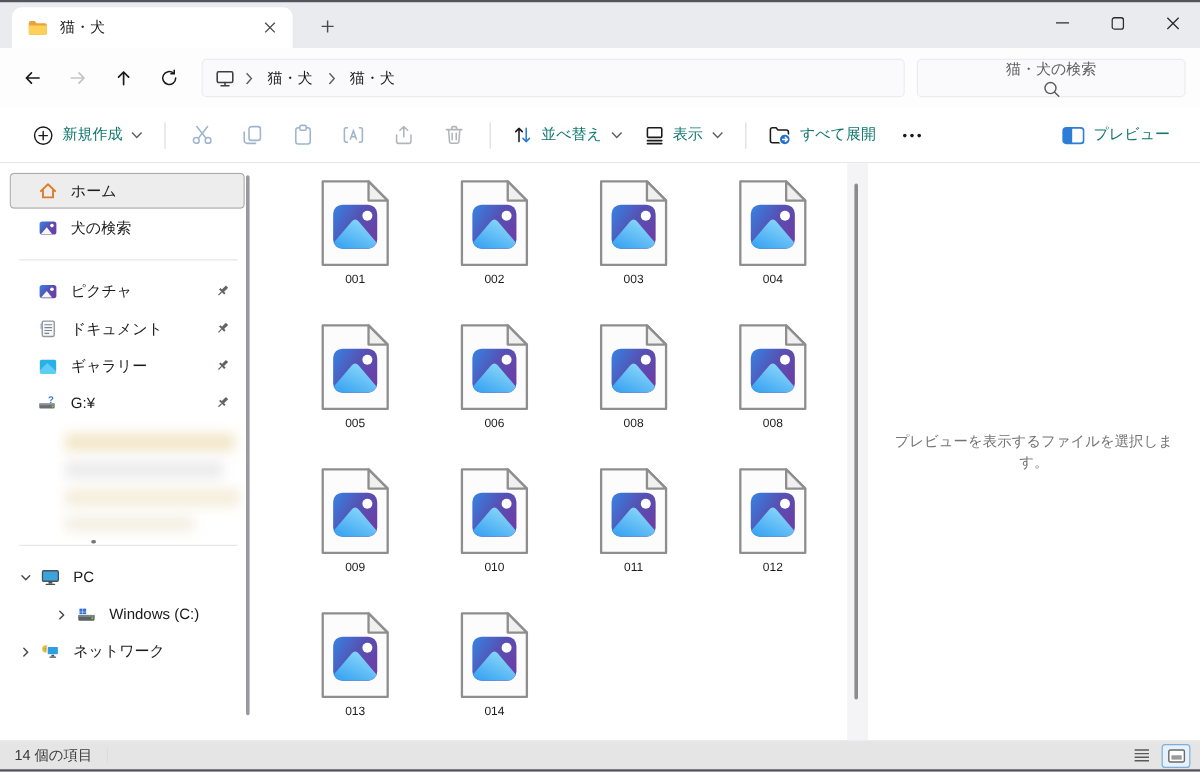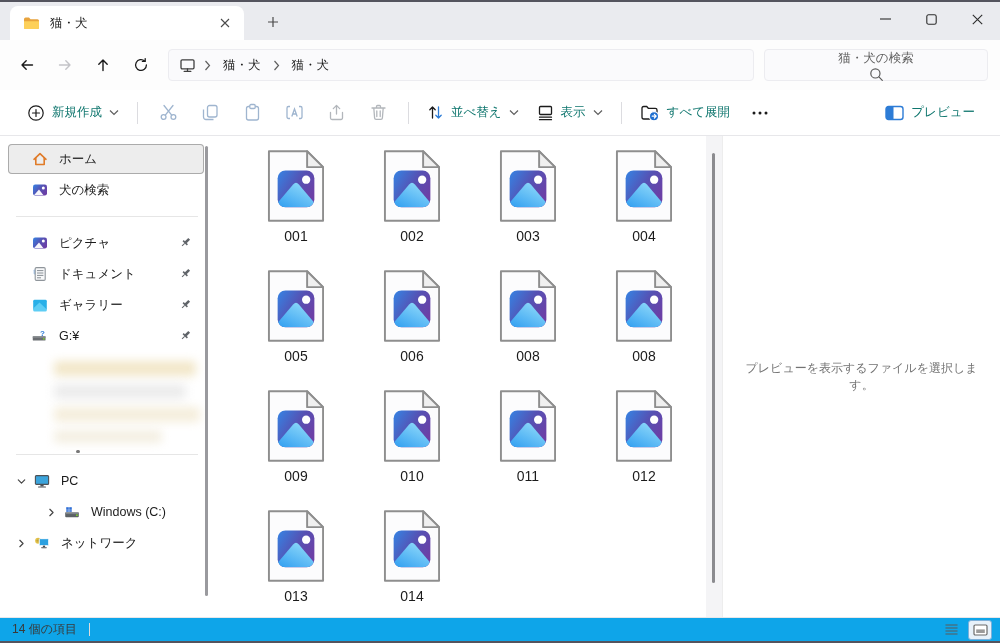--- a/index.html
+++ b/index.html
@@ -59,33 +59,33 @@
   .bs1 { width:142px; height:15px; background:#f2e7c9; margin-bottom:8px; }
   .bs2 { width:132px; height:15px; background:#ececec; margin-bottom:8px; }
   .bs3 { width:146px; height:15px; background:#f5eedc; margin-bottom:8px; }
   .bs4 { width:108px; height:13px; background:#f4efe2; }
   .blur-dot { position:absolute; left:22px; bottom:-10px; width:4px; height:3px; background:#777; border-radius:2px; }
 
   
   .content { flex:1; min-width:0; padding:13px 0 0 28px; overflow:hidden; }
   .file-grid { display:grid; grid-template-columns:repeat(4,116px); grid-auto-rows:120px; justify-items:center; }
   .file-item { width:100px; display:flex; flex-direction:column; align-items:center; cursor:pointer; border-radius:4px; }
-  .file-label { font-size:14px; color:#1b1b1b; margin-top:5px; }
+  .file-label { font-size:10px; color:#1b1b1b; margin-top:5px; }
 
   
   .v-scroll { width:16px; flex:0 0 auto; background:#f4f4f6; position:relative; }
   .v-thumb { position:absolute; left:6px; top:17px; width:3px; height:430px; background:#8b8b8f; border-radius:2px; }
 
   
   .preview { width:278px; flex:0 0 auto; border-left:1px solid #ededed; display:flex; align-items:center; justify-content:center; }
   .preview-text { font-size:12px; color:#737373; padding:0 18px; text-align:center; }
 
   
   .statusbar { height:24px; border-top:1px solid #e7e7ea; display:flex; align-items:center; padding:0 8px 0 12px;
-               font-size:12px; color:#3a3a3a; flex:0 0 auto; background:#0ea5e9; }
+               font-size:12px; color:#3a3a3a; flex:0 0 auto; background:#e5e5e5; }
   .count-sep { width:1px; height:13px; background:#dcdcdc; margin-left:12px; }
   .view-toggles { margin-left:auto; display:flex; gap:5px; align-items:center; }
   .vt-btn { width:24px; height:20px; display:flex; align-items:center; justify-content:center; border-radius:3px;
             border:1px solid transparent; cursor:pointer; }
   .vt-btn.active { background:#e7f1fa; border-color:#7cb0da; }
 
   svg { display:block; }
 </style>
 </head>
 <body>

